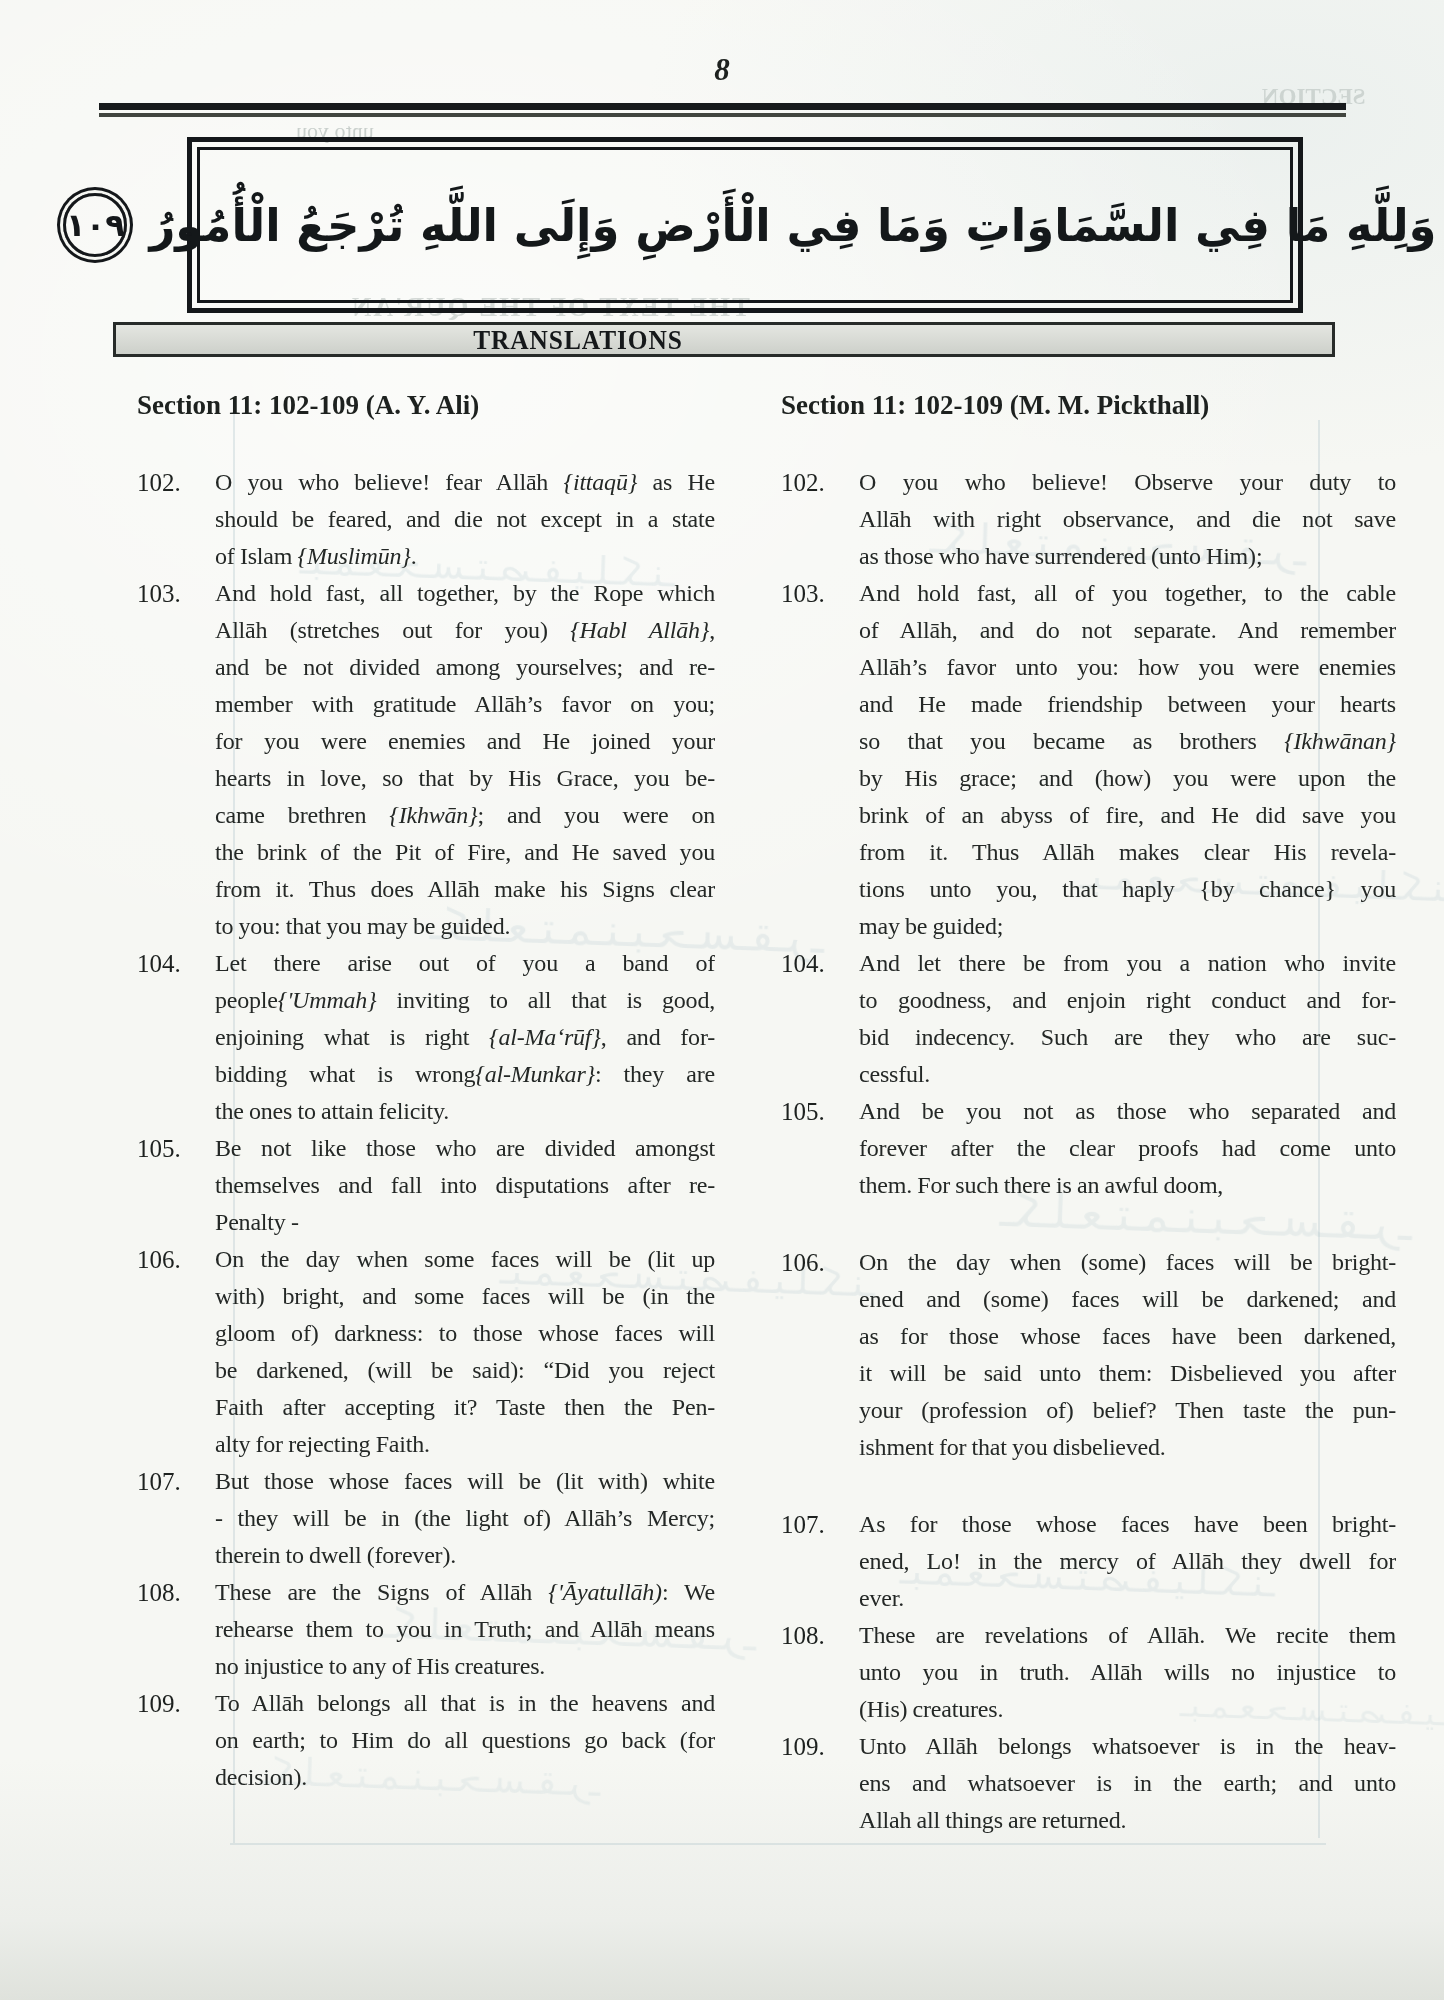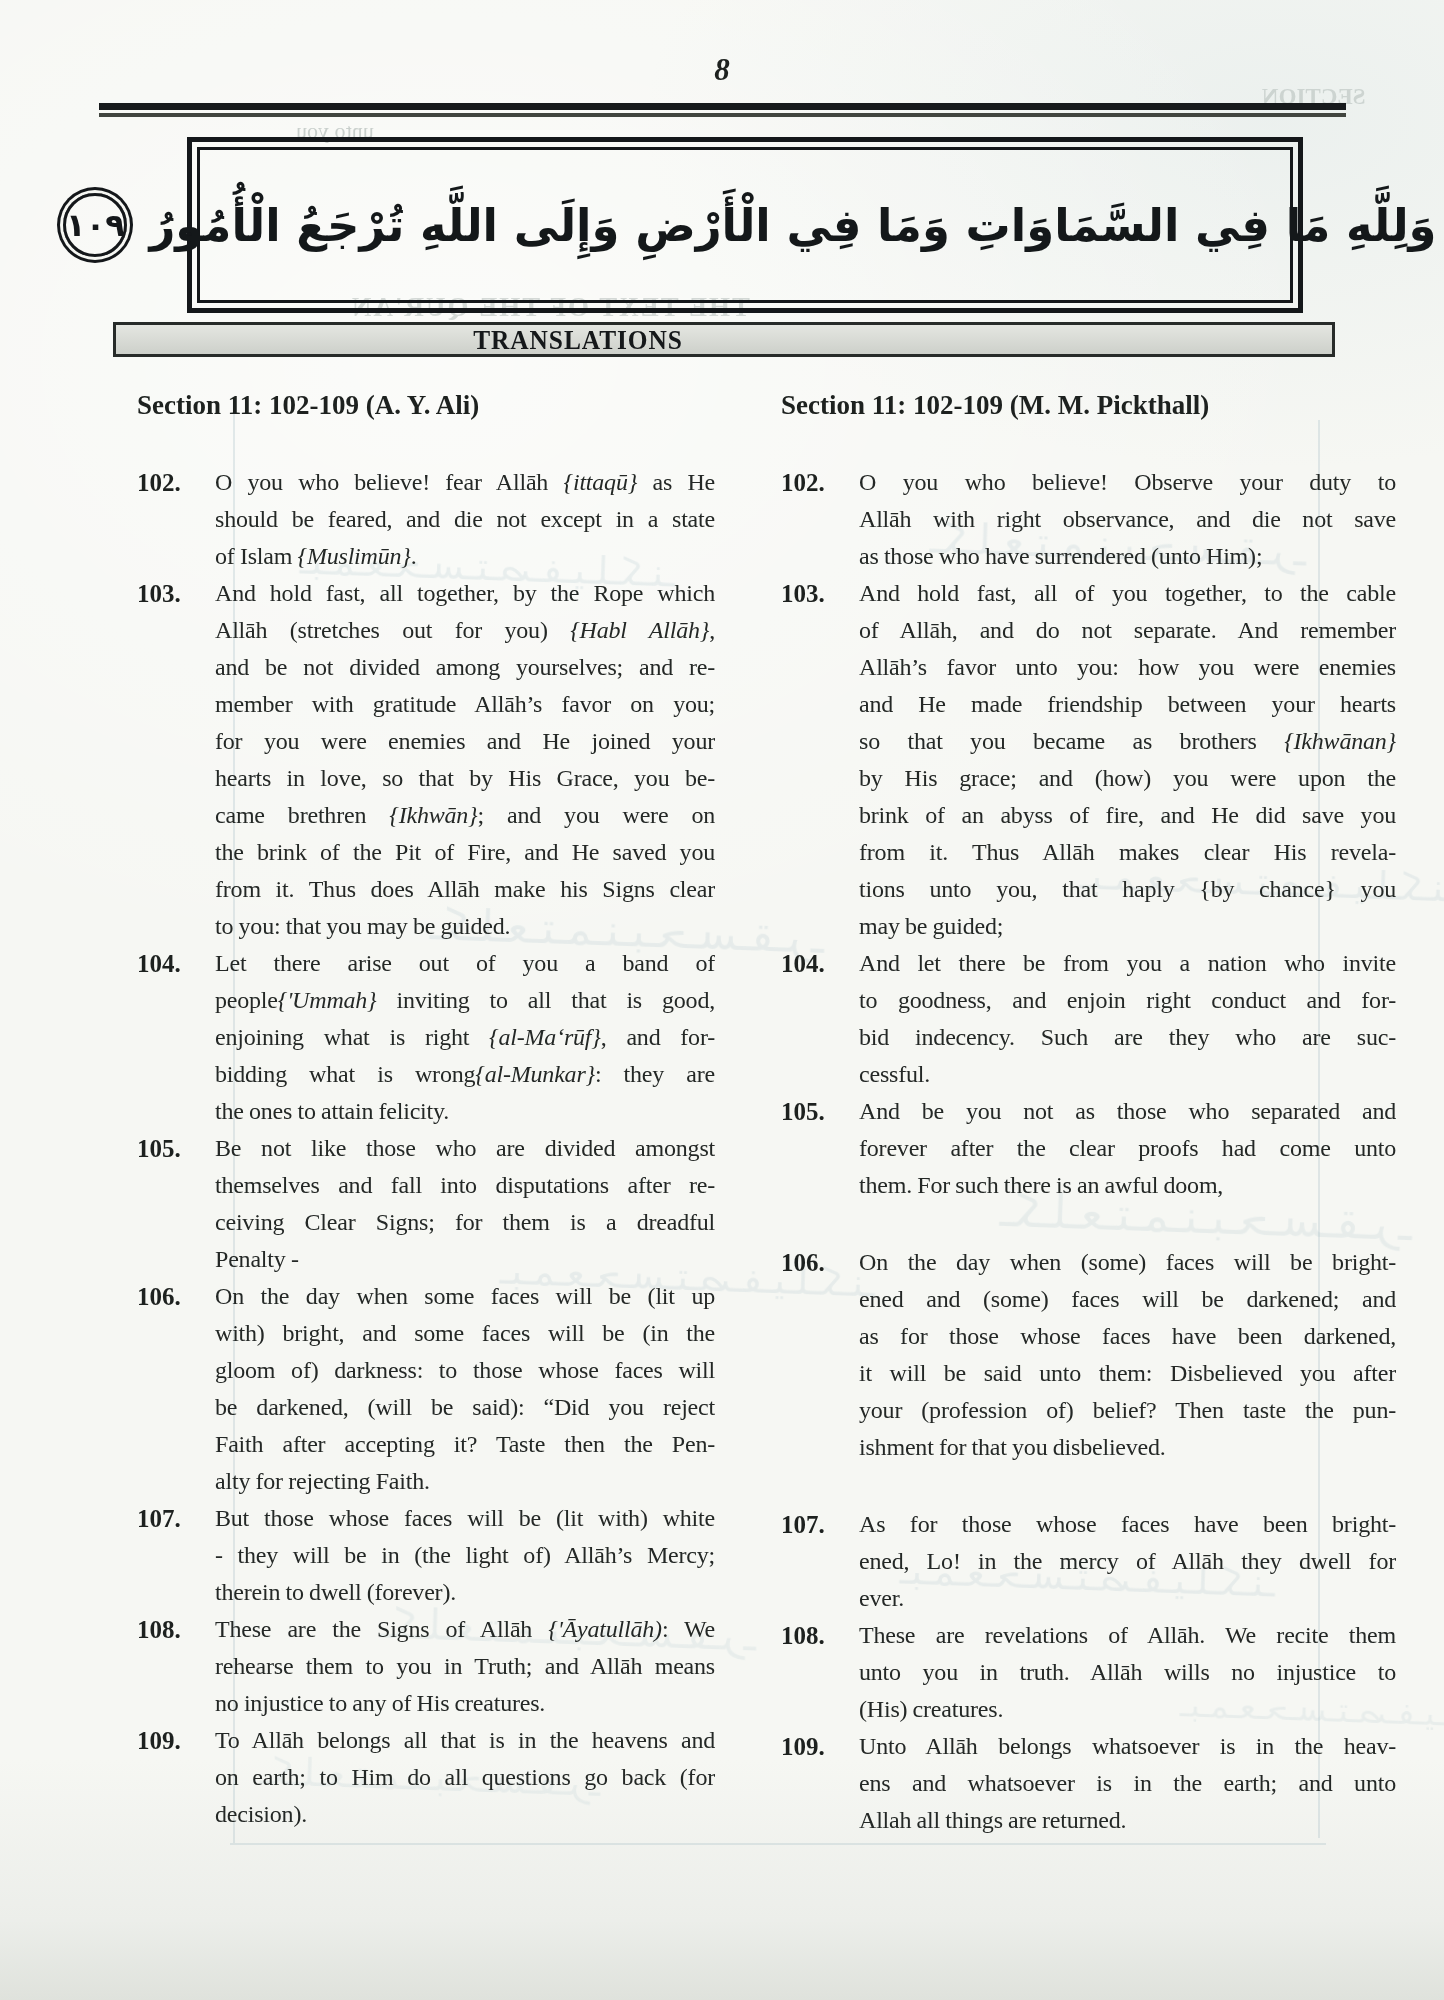--- a/index.html
+++ b/index.html
@@ -103,21 +103,21 @@
   .col.left{width:603px;}
   .col.right{width:640px;}
   .heading{
     font-size:27px;font-weight:bold;line-height:34px;
     margin:0 0 42px 25px;color:#1d211f;white-space:nowrap;
   }
   .verse{display:flex;}
   .verse.gap{margin-top:40px;}
   .vnum{
     flex:none;width:78px;margin-left:25px;
-    font-weight:bold;font-size:25px;line-height:37px;color:#1d211f;
+    font-weight:normal;font-size:25px;line-height:37px;color:#1d211f;
   }
   .vtext{flex:none;}
   .col.left  .vtext{width:500px;}
   .col.right .vtext{width:537px;}
   .tl{
     font-size:24px;line-height:37px;height:37px;overflow:hidden;
     letter-spacing:-0.2px;word-spacing:-0.5px;
     text-align:justify;text-align-last:justify;
   }
   .tl.end{text-align-last:left;}
@@ -197,21 +197,20 @@
                 <div class="tl">enjoining what is right <i>{al-Ma‘rūf}</i>, and for-</div>
                 <div class="tl">bidding what is wrong<i>{al-Munkar}</i>: they are</div>
                 <div class="tl end">the ones to attain felicity.</div>
               </div>
             </div>
             <div class="verse">
               <div class="vnum">105.</div>
               <div class="vtext">
                 <div class="tl">Be not like those who are divided amongst</div>
                 <div class="tl">themselves and fall into disputations after re-</div>
-                <div class="tl">ceiving Clear Signs; for them is a dreadful</div>
                 <div class="tl end">Penalty -</div>
               </div>
             </div>
             <div class="verse">
               <div class="vnum">106.</div>
               <div class="vtext">
                 <div class="tl">On the day when some faces will be (lit up</div>
                 <div class="tl">with) bright, and some faces will be (in the</div>
                 <div class="tl">gloom of) darkness: to those whose faces will</div>
                 <div class="tl">be darkened, (will be said): “Did you reject</div>

